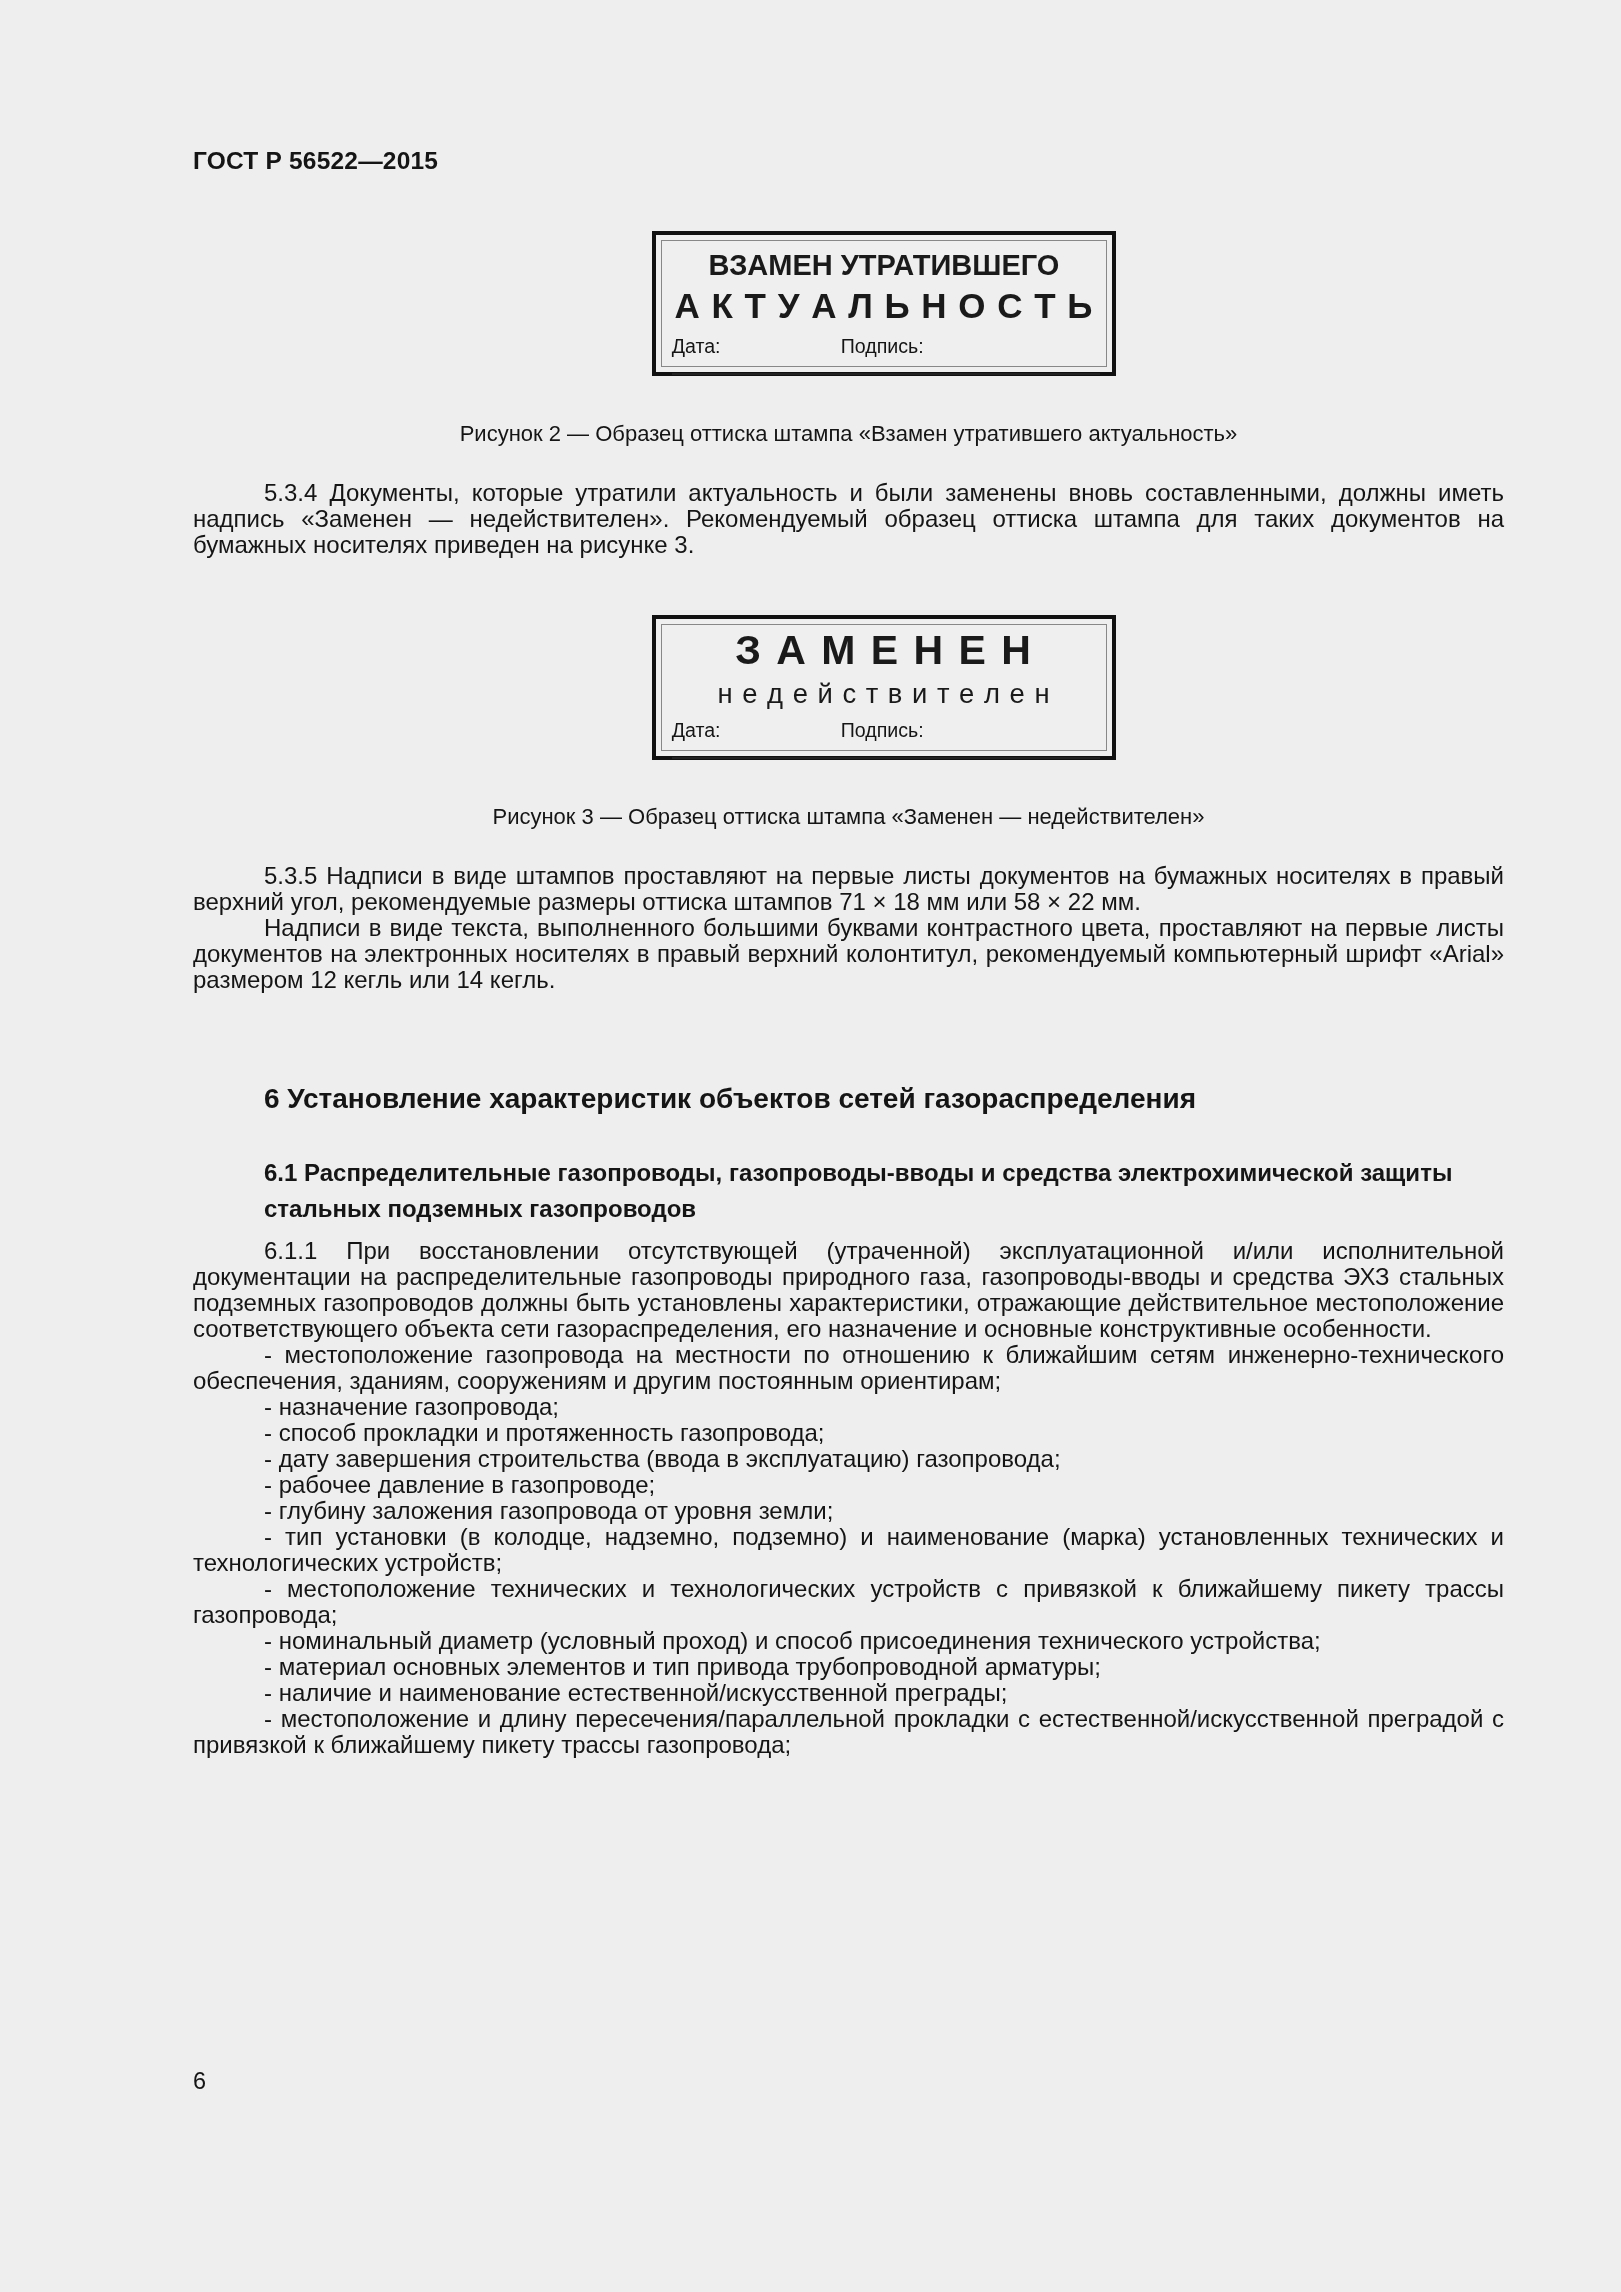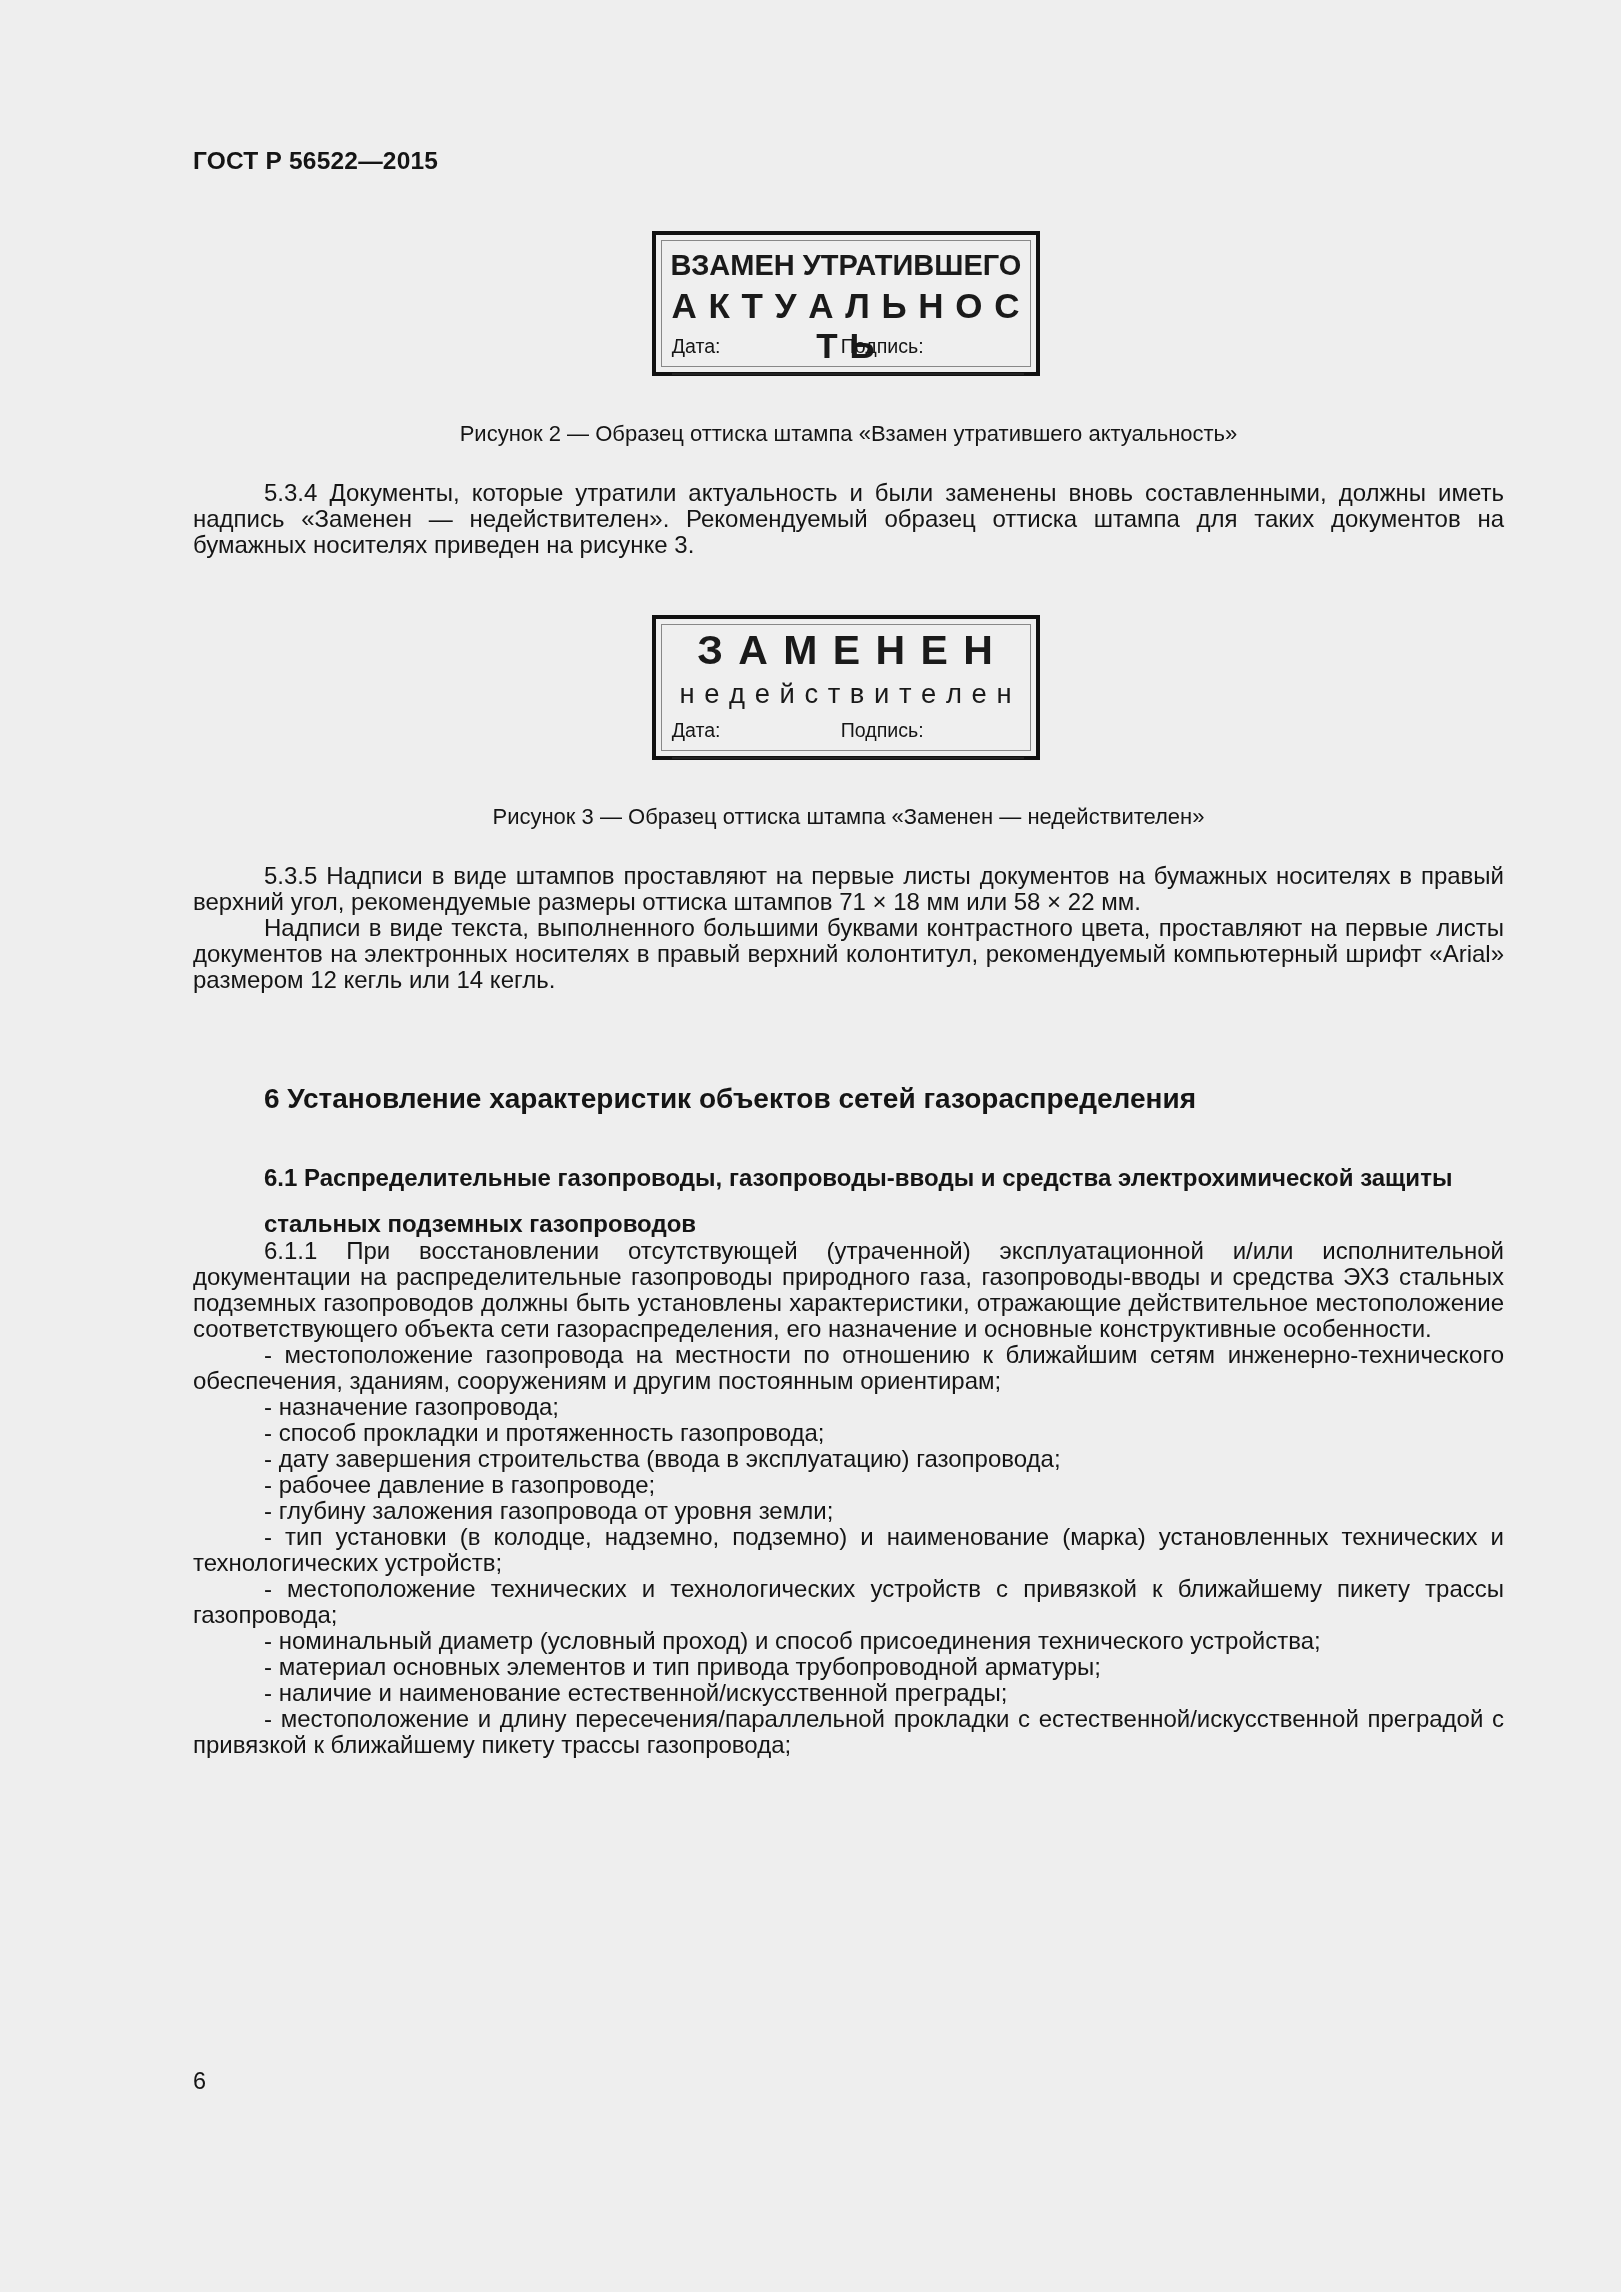--- a/index.html
+++ b/index.html
@@ -10,21 +10,21 @@
     font-family:"Liberation Sans", sans-serif;
     position:relative;
     overflow:hidden;
   }
   .page { position:absolute; left:193px; top:0; width:1311px; }
   .header {
     position:absolute; top:147px; left:0;
     font-weight:bold; font-size:24.5px; letter-spacing:0.2px;
   }
   .stamp {
-    position:absolute; left:459px; width:388px; height:145px;
+    position:absolute; left:459px; width:464px; height:145px;
     border:4.9px solid #111; box-sizing:border-box;
     background:#efefef;
   }
   .stamp .inner {
     position:absolute; left:4.9px; top:4.9px; right:4.9px; bottom:4.9px;
     border:1px solid #888;
   }
   .stamp .l1 {
     position:absolute; left:0; right:0; text-align:center;
     font-weight:bold; color:#1a1a1a;
@@ -40,21 +40,21 @@
   }
   .para {
     position:absolute; left:0; width:1311px;
     font-size:24px; line-height:26px; text-align:justify;
   }
   .para .ind { text-indent:71px; display:block; }
   .h1 {
     position:absolute; left:71px; font-weight:bold; font-size:28px;
   }
   .h2 {
-    position:absolute; left:71px; width:1241px; font-weight:bold; font-size:24px; line-height:46px;
+    position:absolute; left:71px; width:1241px; font-weight:bold; font-size:24px; line-height:36px;
   }
   .pnum { position:absolute; left:0; top:2068px; font-size:23.5px; }
 </style>
 </head>
 <body>
 
 <div class="page">
 
   <div class="header">ГОСТ Р 56522—2015</div>
 

